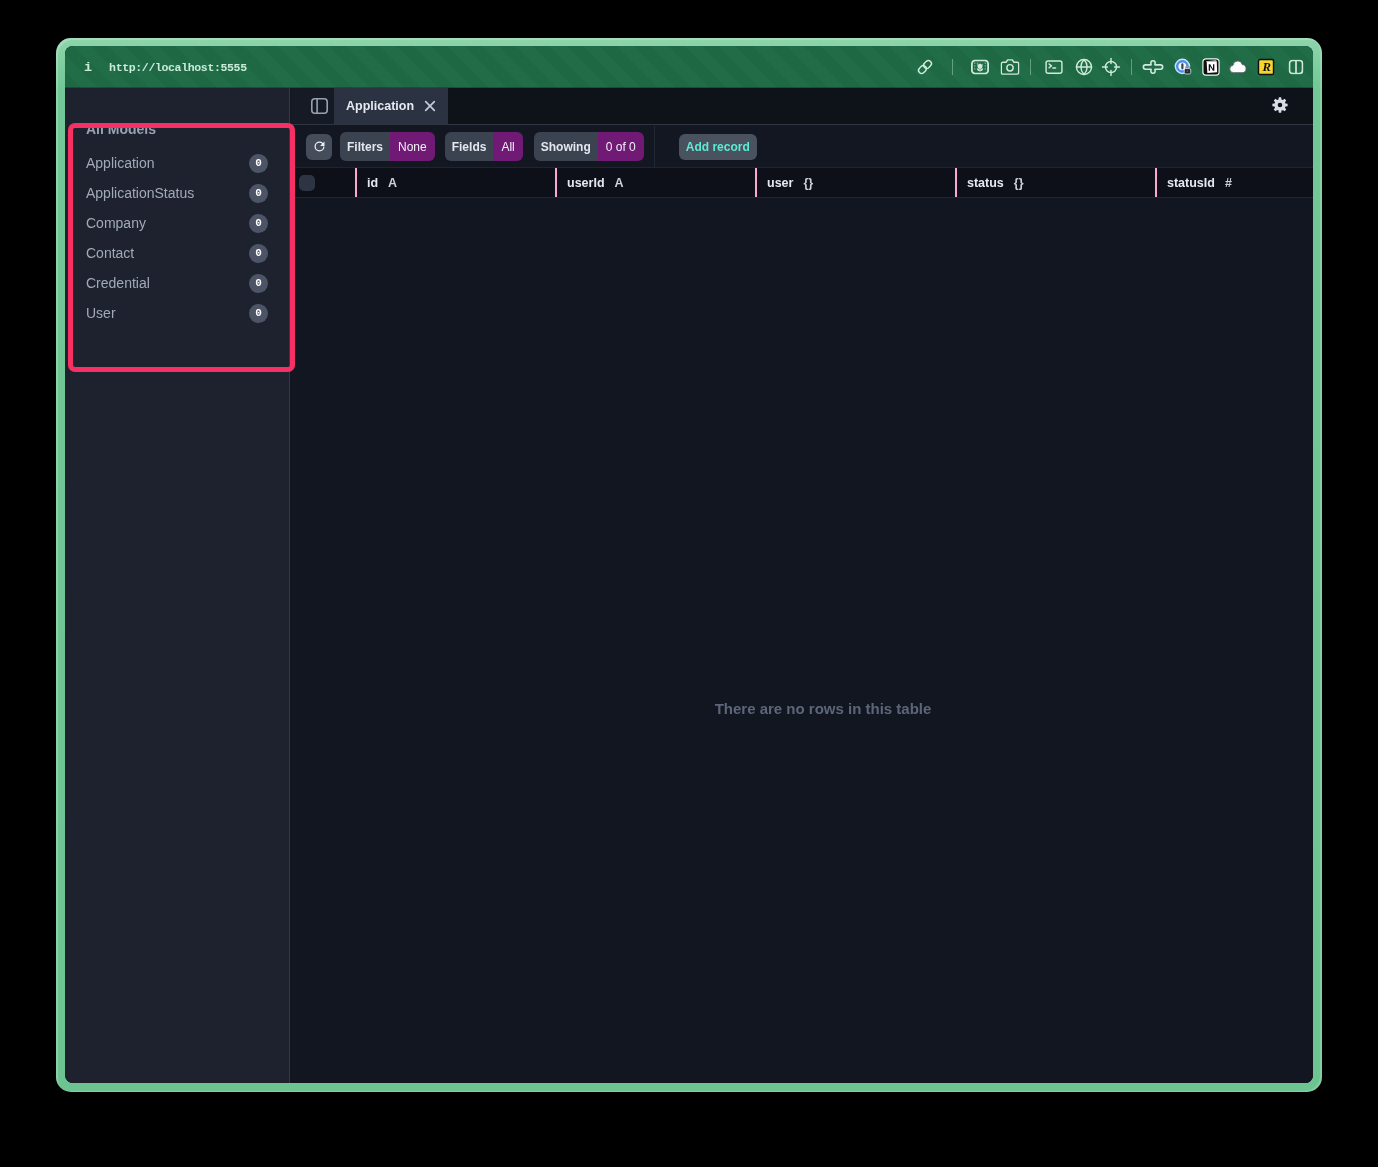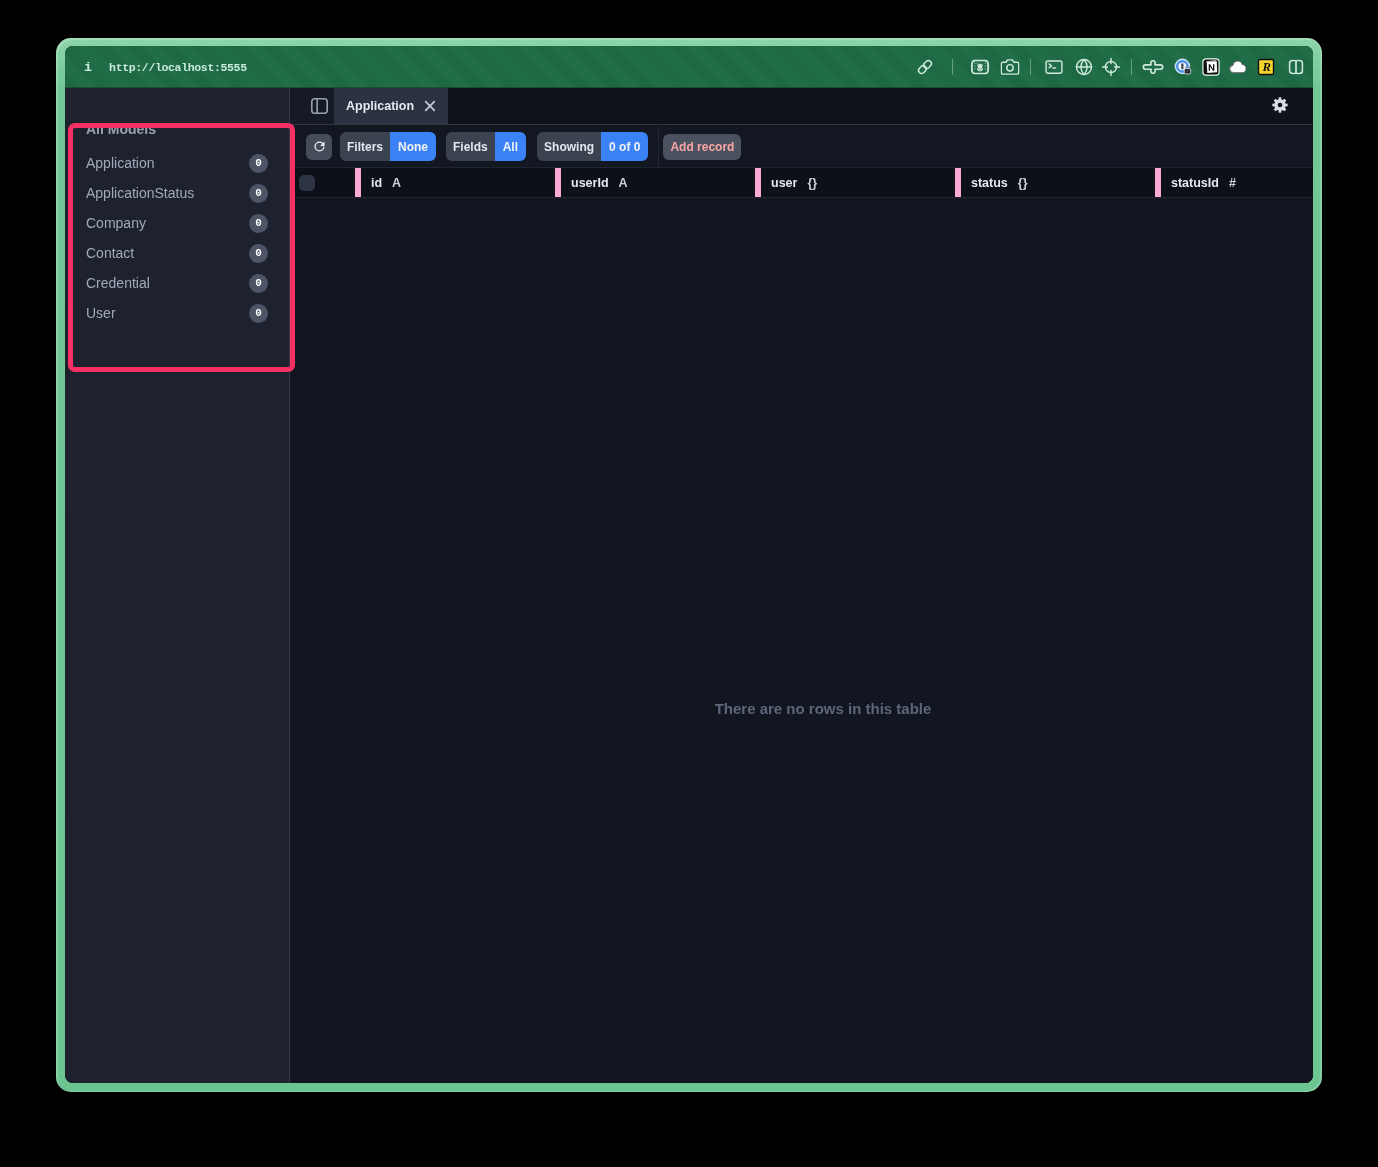--- a/index.html
+++ b/index.html
@@ -34,27 +34,27 @@
 .tabbar{position:absolute;left:0;top:0;right:0;height:37px;background:#0e1219;border-bottom:1px solid #2e3440;display:flex}
 .tgl{width:43px;display:flex;align-items:center;justify-content:flex-end;padding-right:6px;background:#151a24}
 .tab{height:100%;background:#2b3242;display:flex;align-items:center;padding:0 12px;gap:10px}
 .tab .tname{color:#e7eaf0;font-weight:bold;font-size:12.5px}
 .gear{position:absolute;right:24px;top:8px}
 .toolbar{position:absolute;left:0;top:38px;right:0;height:41px;display:flex;align-items:center;padding-left:15px}
 .btn{background:#454c5a;border-radius:6px;height:26px;display:flex;align-items:center;justify-content:center}
 .refresh{width:26px}
 .seg{display:flex;border-radius:6px;overflow:hidden;height:29px;margin-left:8px}
 .seg .lab{background:#3c4350;color:#e3e7ee;font-size:12px;font-weight:bold;display:flex;align-items:center;padding:0 7px}
-.seg .val{background:#3b82f6;color:#f0f2f6;font-size:12px;font-weight:bold;display:flex;align-items:center;padding:12px 8px}
+.seg .val{background:#701a75;color:#f0f2f6;font-size:12px;font-weight:normal;display:flex;align-items:center;padding:12px 8px}
 .tdiv{width:1px;align-self:stretch;background:#232934;margin-left:10px}
-.addrec{margin-left:4px;background:#4a515f;color:#fca5a5;font-size:12px;font-weight:bold;border-radius:6px;height:26px;display:flex;align-items:center;padding:0 7px}
+.addrec{margin-left:24px;background:#4a515f;color:#5eead4;font-size:12px;font-weight:bold;border-radius:6px;height:26px;display:flex;align-items:center;padding:0 7px}
 
 .thead{position:absolute;left:0;top:79px;right:0;height:31px;background:#0d1018;border-top:1px solid #1f2530;border-bottom:1px solid #20242e;display:flex}
 .cb{width:16px;height:16px;background:#2d3545;border-radius:5px;margin:7px 0 0 8px}
-.col{border-left:6px solid #f9a8d4;height:100%;display:flex;align-items:center;padding-left:10px;gap:10px}
+.col{border-left:2px solid #f9a8d4;height:100%;display:flex;align-items:center;padding-left:10px;gap:10px}
 .col .n{color:#e4e8ef;font-weight:bold;font-size:12.5px}
 .col .t{color:#ccd2dc;font-weight:bold;font-size:12.5px}
 .c0{width:64px}
 .c1{width:200px}
 .clast{width:136px}
 .tbody{position:absolute;left:0;top:111px;right:0;bottom:0;background:#121621}
 .norows{position:absolute;left:0;top:501px;width:1064px;text-align:center;color:#5d6679;font-weight:bold;font-size:15px;white-space:nowrap}
 </style>
 </head>
 <body>

